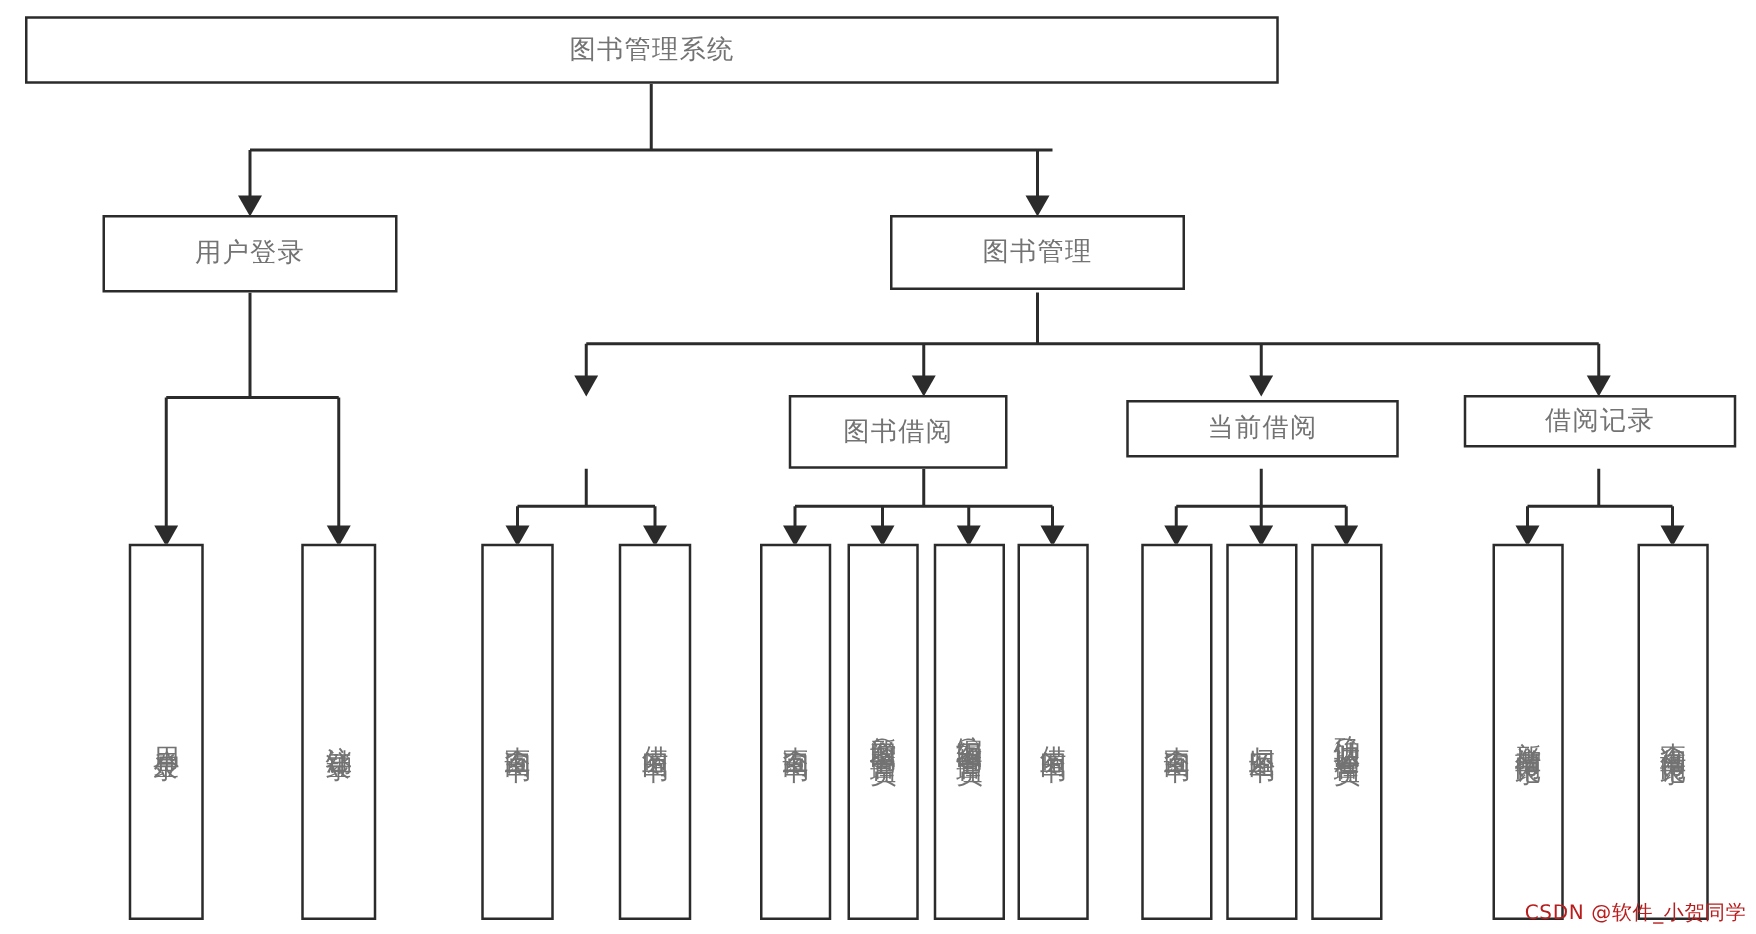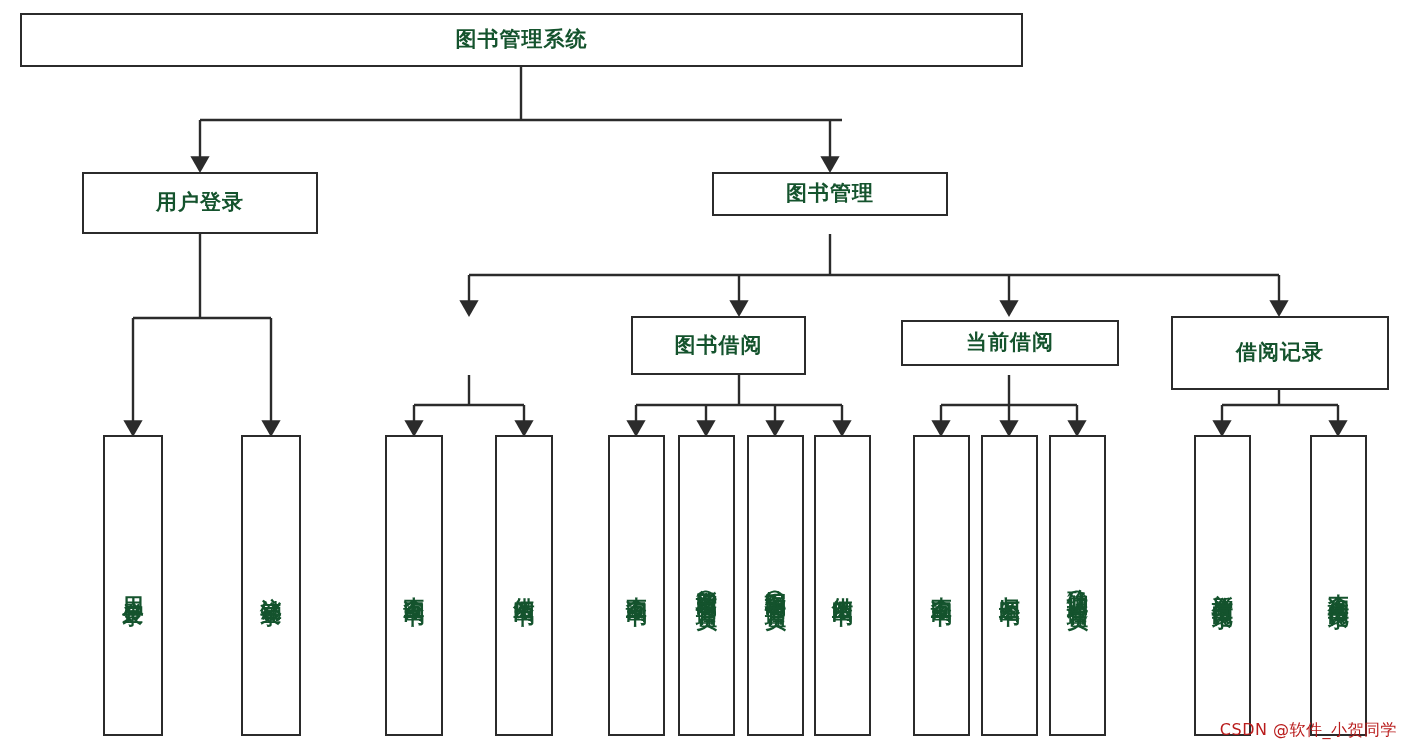--- a/index.html
+++ b/index.html
@@ -26,22 +26,21 @@
     height: 747px;
   }
   .node {
     position: absolute;
     box-sizing: border-box;
     border: 2px solid #2b2b2b;
     background: #ffffff;
     display: flex;
     align-items: center;
     justify-content: center;
-    color: #14532d;
-    font-weight: bold;
+    color: #737373;
   }
   .node.horiz {
     font-size: 21px;
     letter-spacing: 1px;
     line-height: 1.2;
   }
   .node.vert {
     writing-mode: vertical-rl;
     text-orientation: upright;
     font-size: 21px;
@@ -122,34 +121,34 @@
   </svg>
 
   <div class="node horiz" style="left:20px; top:13px; width:1003px; height:54px;">
     <span>图书管理系统</span>
   </div>
 
   <div class="node horiz" style="left:82px; top:172px; width:236px; height:62px;">
     <span>用户登录</span>
   </div>
 
-  <div class="node horiz" style="left:712px; top:172px; width:236px; height:44px;">
+  <div class="node horiz" style="left:712px; top:172px; width:236px; height:60px;">
     <span>图书管理</span>
   </div>
 
 
   <div class="node horiz" style="left:631px; top:316px; width:175px; height:59px;">
     <span>图书借阅</span>
   </div>
 
   <div class="node horiz" style="left:901px; top:320px; width:218px; height:46px;">
     <span>当前借阅</span>
   </div>
 
-  <div class="node horiz" style="left:1171px; top:316px; width:218px; height:74px;align-items:center;">
+  <div class="node horiz" style="left:1171px; top:316px; width:218px; height:42px;align-items:center;">
     <span>借阅记录</span>
   </div>
 
   <div class="node vert" style="left:103px; top:435px; width:60px; height:301px;">
     <span class="vlabel">用户登录</span>
   </div>
 
   <div class="node vert" style="left:241px; top:435px; width:60px; height:301px;">
     <span class="vlabel">注销登录</span>
   </div>

